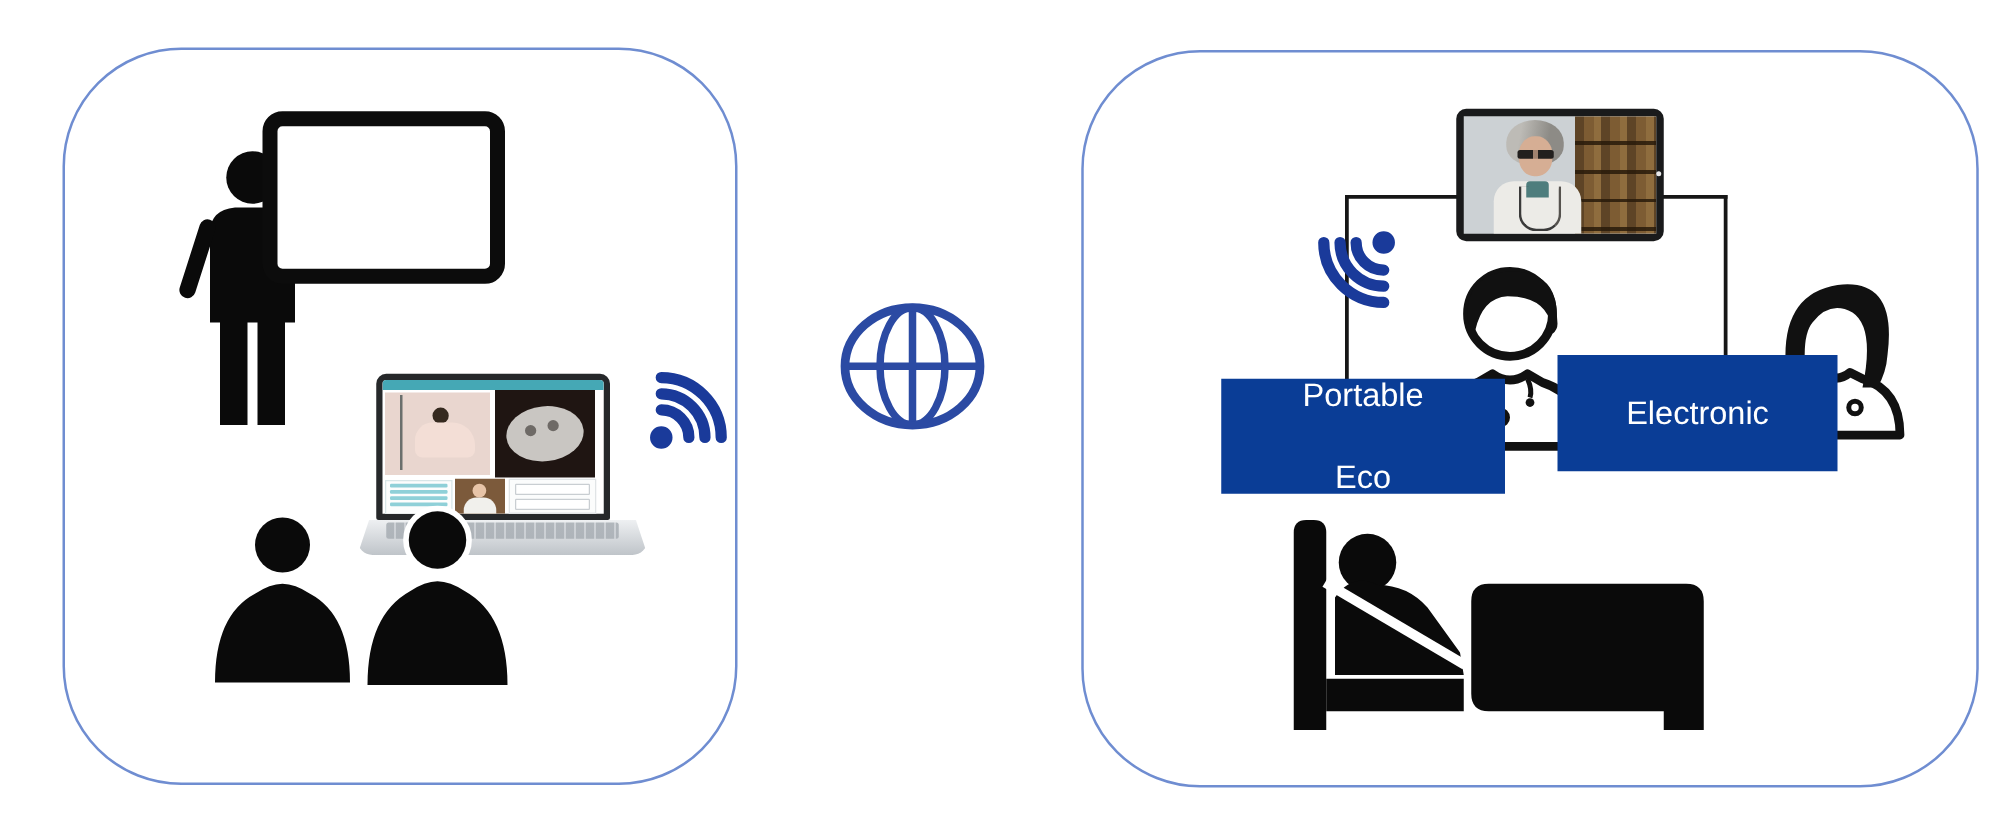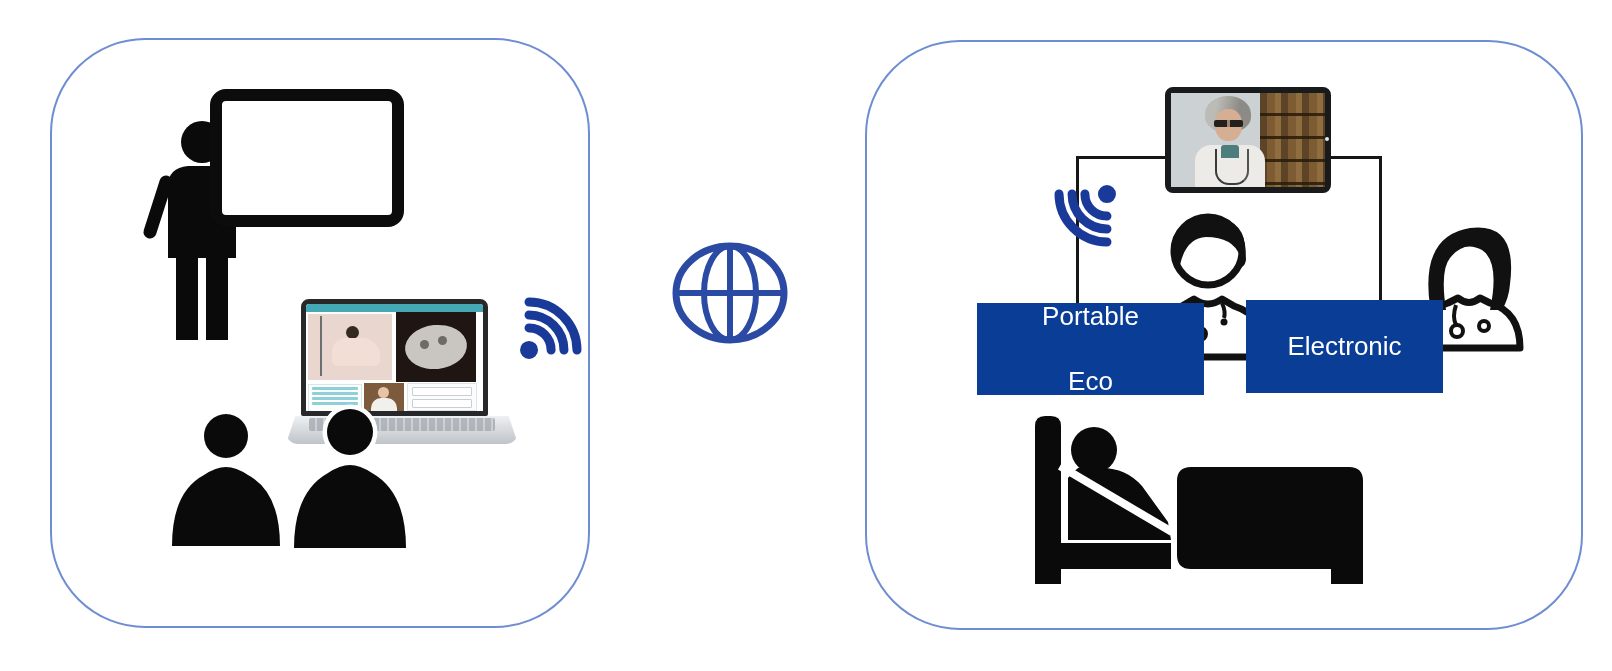--- a/index.html
+++ b/index.html
@@ -77,21 +77,21 @@
   .tb-coat{position:absolute;left:24px;top:52px;width:70px;height:42px;border-radius:16px 16px 0 0;background:#ecebe7;}
   .tb-collar{position:absolute;left:26px;top:0px;width:18px;height:13px;background:#4e7d7d;border-radius:3px 3px 0 0;}
   .tb-steth{position:absolute;left:20px;top:4px;width:30px;height:34px;border:2px solid #3a3a3a;border-top:none;border-radius:0 0 14px 14px;border-right-color:#55524e;}
   
   .device-label{
     position:absolute;background:var(--label-bg,#0a3d96);color:var(--label-text,#ffffff);
     display:flex;flex-direction:column;align-items:center;justify-content:center;
     font-size:26px;line-height:33px;z-index:5;text-align:center;
   }
   .label-eco{left:977px;top:303px;width:227px;height:92px;gap:32px;}
-  .label-steth{left:1246px;top:300px;width:197px;height:93px;}
+  .label-steth{left:1246px;top:284px;width:224px;height:93px;}
   svg{position:absolute;overflow:visible;}
 </style>
 </head>
 <body>
 
 <div class="stage">
 
   <section class="panel panel-left"></section>
 
   <div class="whiteboard"></div>

